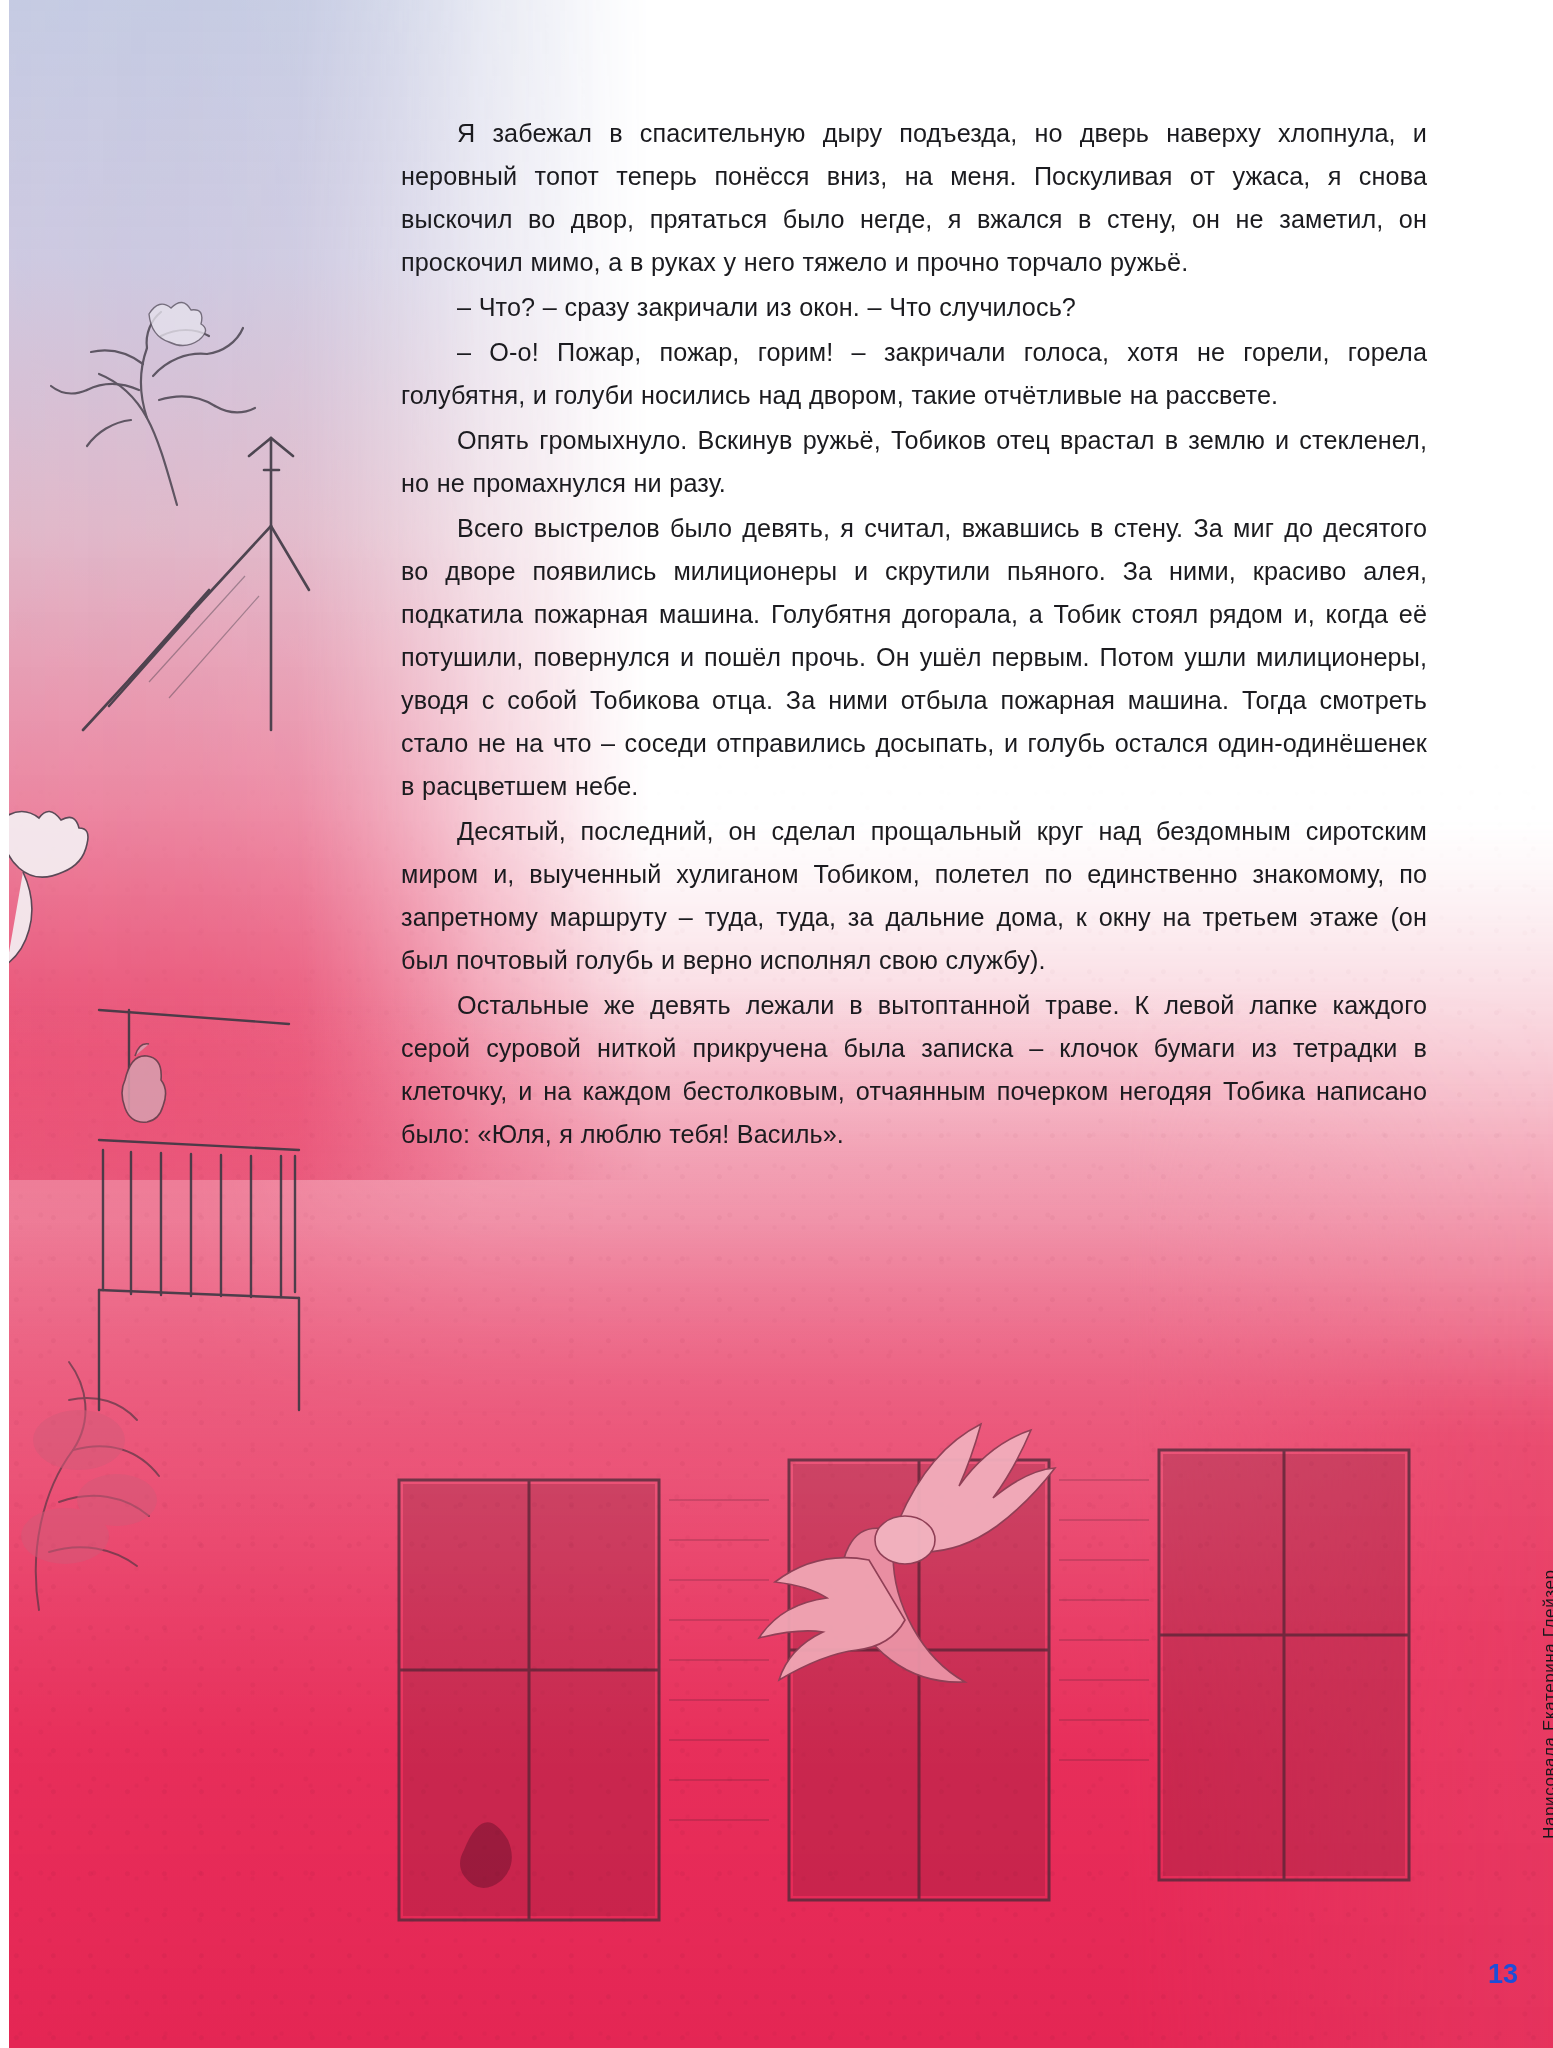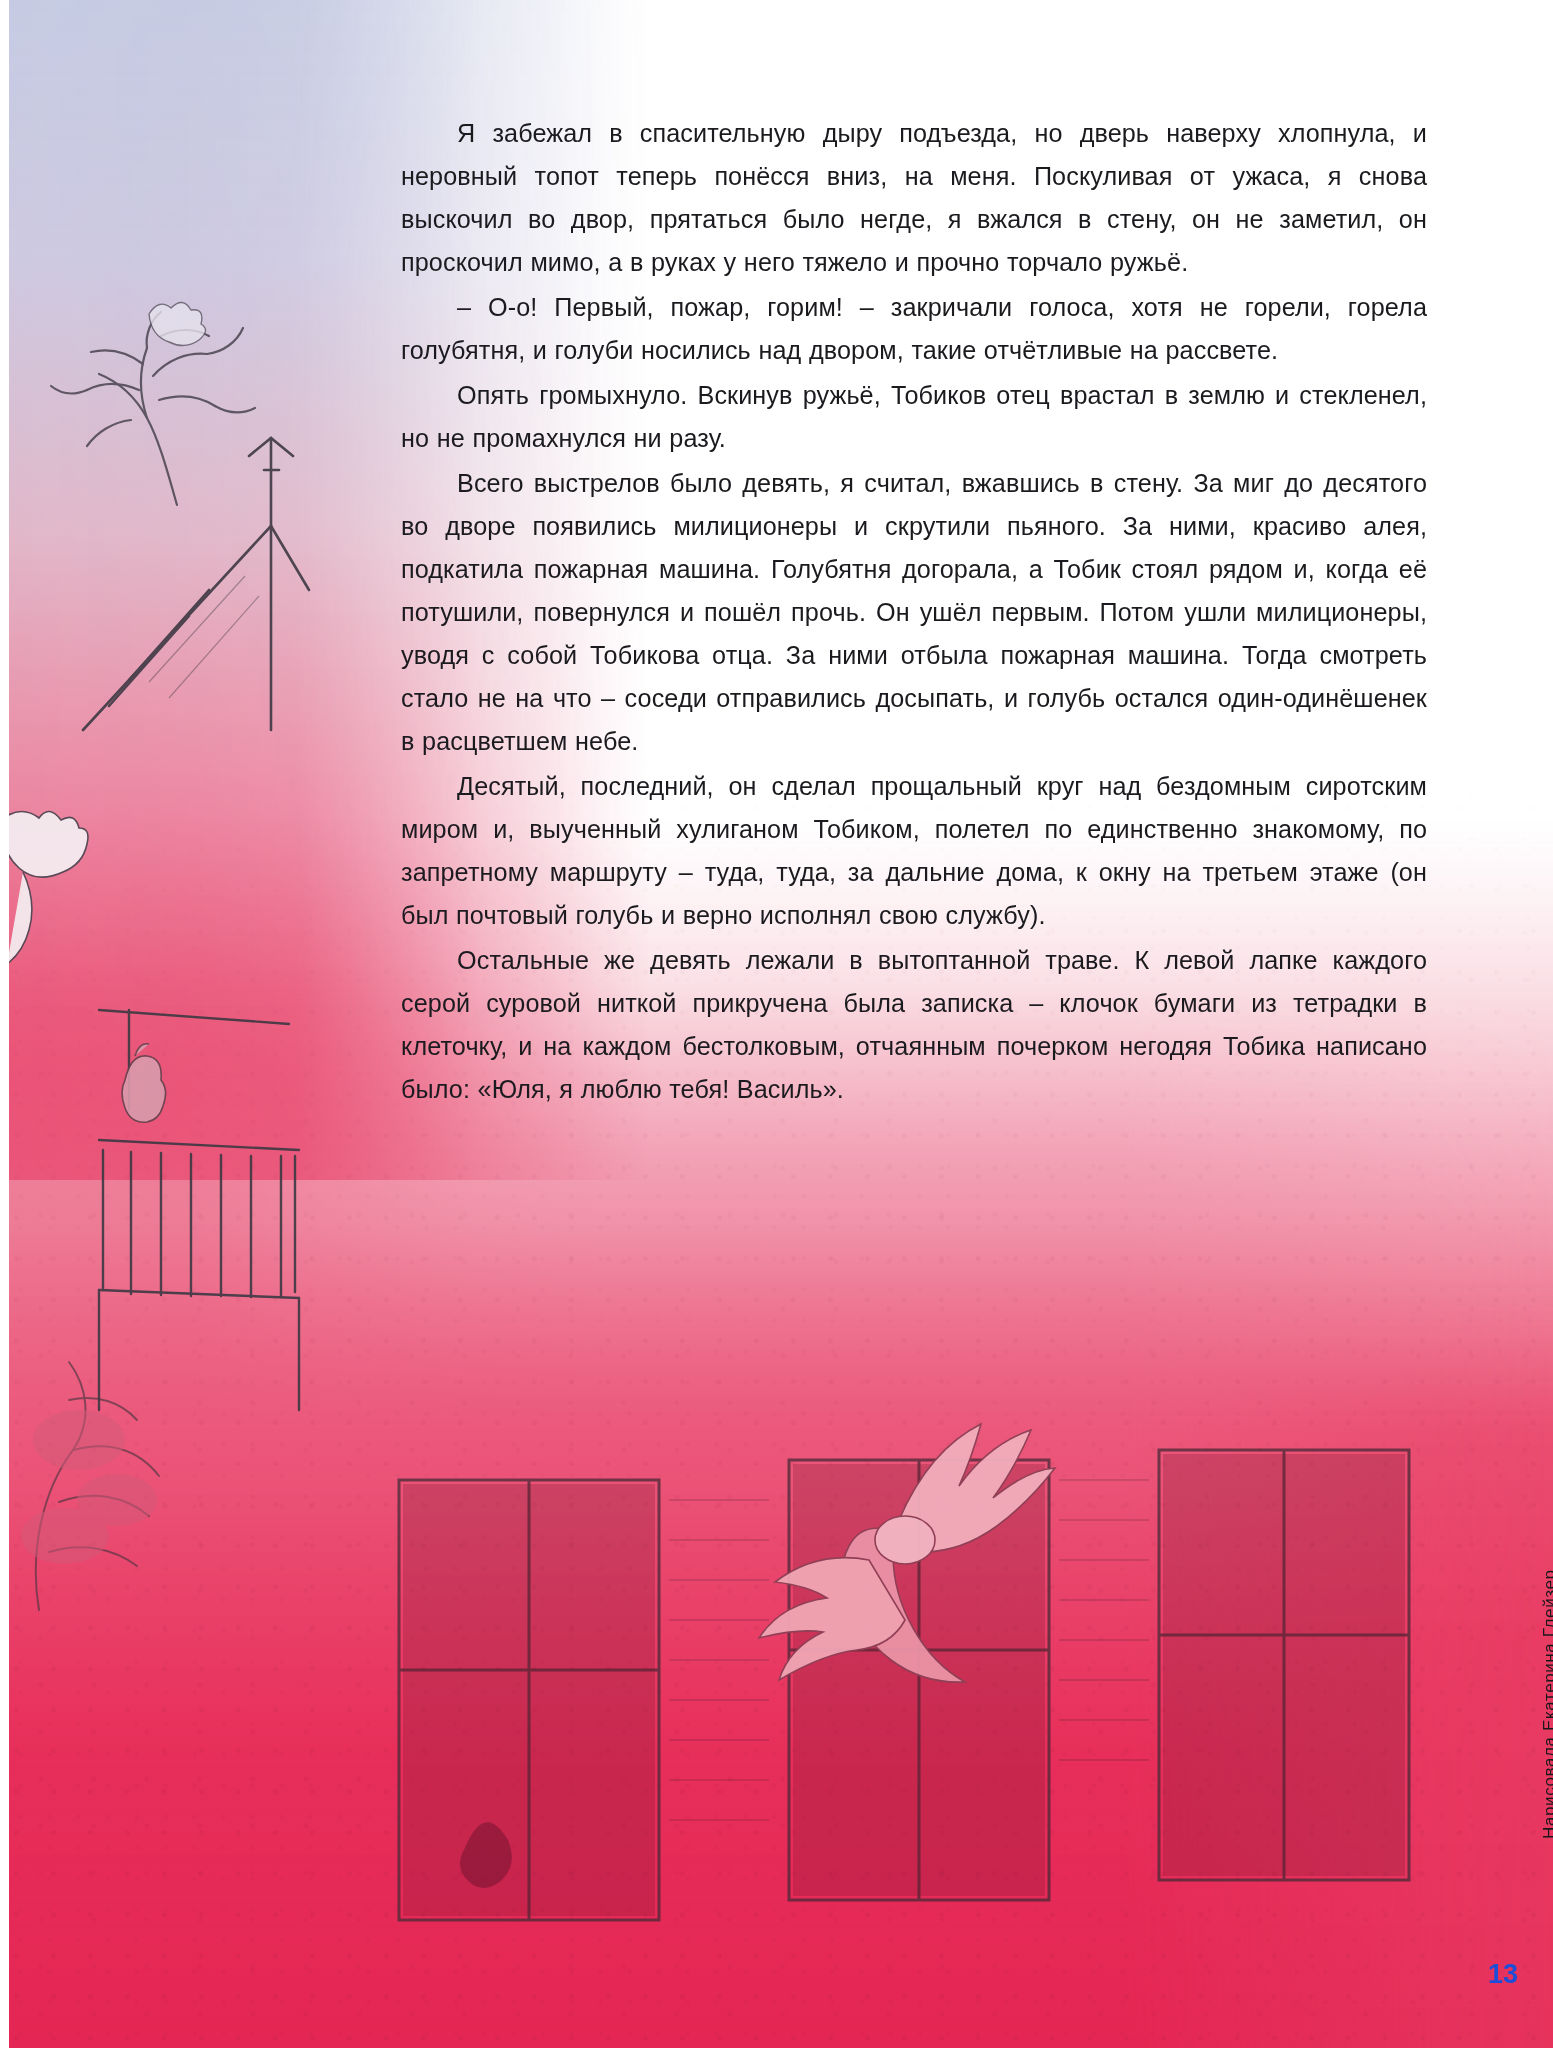--- a/index.html
+++ b/index.html
@@ -270,21 +270,22 @@
         <path d="M150 120 q30 -70 82 -96 q-10 36 -22 62 q30 -42 72 -56 q-16 38 -38 68 q34 -28 62 -30 q-26 34 -58 58 q-36 26 -74 26 z" fill="#f2aebc" stroke="#8d4056" stroke-width="1.6"></path>
         <path d="M146 132 q-8 50 18 96 q20 36 52 54 q-42 2 -74 -22 q-34 -26 -46 -64 q-8 -28 4 -50 q14 -26 46 -14z" fill="#eb93a6" stroke="#8d4056" stroke-width="1.6"></path>
         <path d="M120 160 q-52 -10 -94 22 q34 4 52 16 q-46 6 -68 40 q40 -10 64 -6 q-34 16 -44 48 q44 -26 78 -30 q34 -4 48 -30z" fill="#f0a6b4" stroke="#8d4056" stroke-width="1.6"></path>
         <ellipse cx="156" cy="140" rx="30" ry="24" fill="#f4b7c3" stroke="#8d4056" stroke-width="1.6"></ellipse>
       </g>
     </svg>
   </div>
 
   <div class="text-column">
     <p class="para">Я забежал в спасительную дыру подъезда, но дверь наверху хлопнула, и неровный топот теперь понёсся вниз, на меня. Поскуливая от ужаса, я снова выскочил во двор, прятаться было негде, я вжался в стену, он не заметил, он проскочил мимо, а в руках у него тяжело и прочно торчало ружьё.</p>
-    <p class="para">– О-о! Первый, пожар, горим! – закричали голоса, хотя не горели, горела голубятня, и голуби носились над двором, такие отчётливые на рассвете.</p>
+    <p class="para dialogue">– Что? – сразу закричали из окон. – Что случилось?</p>
+    <p class="para">– О-о! Пожар, пожар, горим! – закричали голоса, хотя не горели, горела голубятня, и голуби носились над двором, такие отчётливые на рассвете.</p>
     <p class="para">Опять громыхнуло. Вскинув ружьё, Тобиков отец врастал в землю и стекленел, но не промахнулся ни разу.</p>
     <p class="para">Всего выстрелов было девять, я считал, вжавшись в стену. За миг до десятого во дворе появились милиционеры и скрутили пьяного. За ними, красиво алея, подкатила пожарная машина. Голубятня догорала, а Тобик стоял рядом и, когда её потушили, повернулся и пошёл прочь. Он ушёл первым. Потом ушли милиционеры, уводя с собой Тобикова отца. За ними отбыла пожарная машина. Тогда смотреть стало не на что – соседи отправились досыпать, и голубь остался один-одинёшенек в расцветшем небе.</p>
     <p class="para">Десятый, последний, он сделал прощальный круг над бездомным сиротским миром и, выученный хулиганом Тобиком, полетел по единственно знакомому, по запретному маршруту – туда, туда, за дальние дома, к окну на третьем этаже (он был почтовый голубь и верно исполнял свою службу).</p>
     <p class="para">Остальные же девять лежали в вытоптанной траве. К левой лапке каждого серой суровой ниткой прикручена была записка – клочок бумаги из тетрадки в клеточку, и на каждом бестолковым, отчаянным почерком негодяя Тобика написано было: «Юля, я люблю тебя! Василь».</p>
   </div>
 
   <div class="side-credit">Нарисовала Екатерина Глейзер</div>
   <div class="page-number">13</div>
 </div>
 

